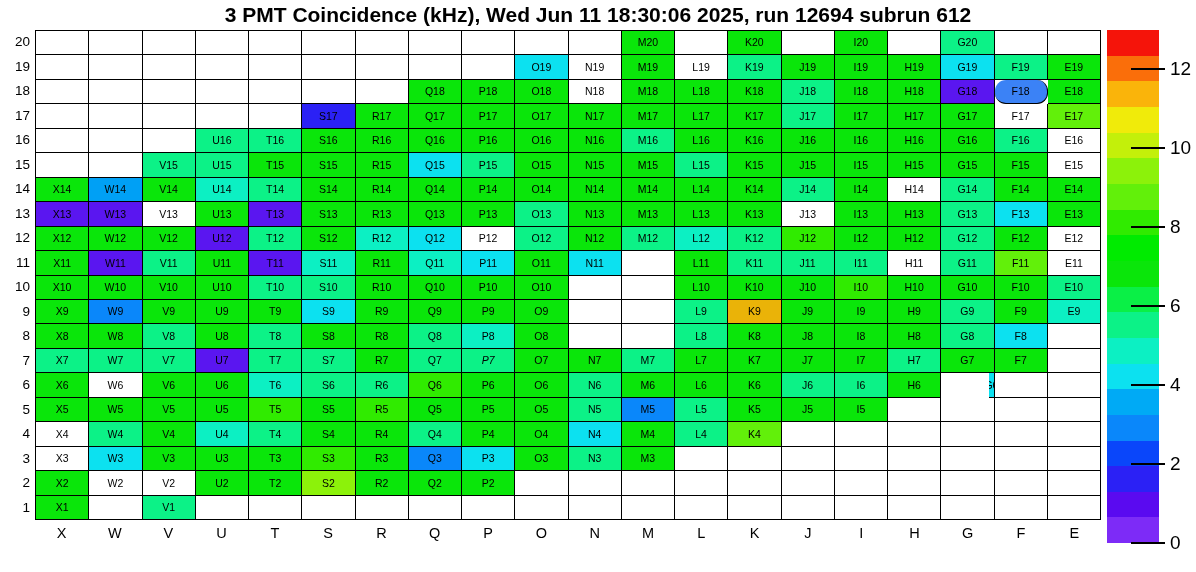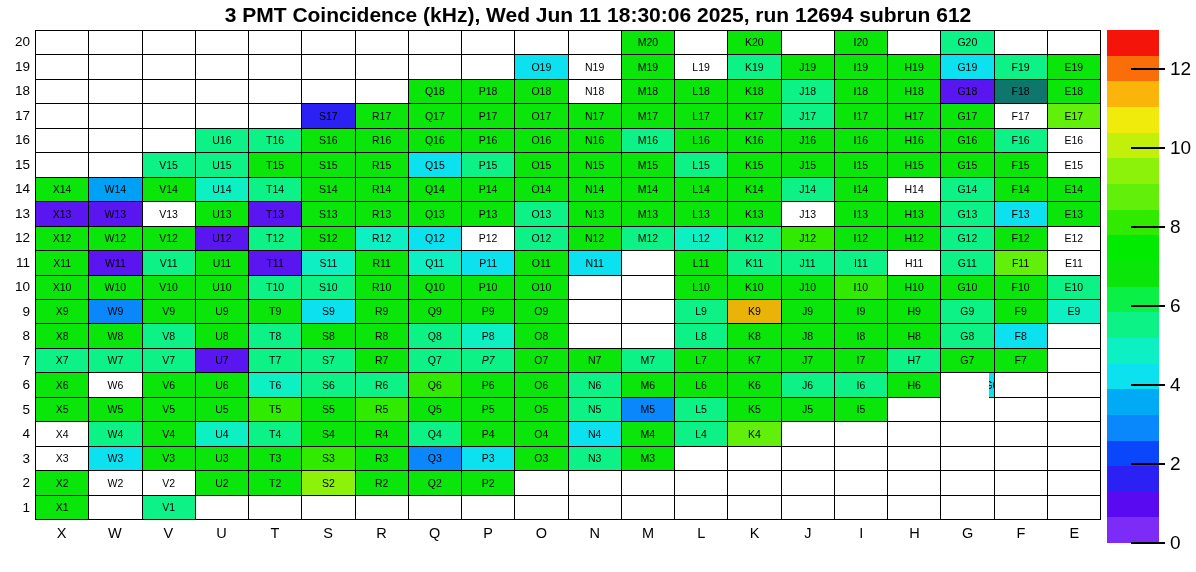--- a/index.html
+++ b/index.html
@@ -93,21 +93,21 @@
       <div class="cell" title="P18 ≈ 7 kHz" style="background: rgb(10, 230, 10);">P18</div>
       <div class="cell" title="O18 ≈ 7 kHz" style="background: rgb(10, 230, 10);">O18</div>
       <div class="cell" title="N18 ≈ 0 kHz" style="background: rgb(255, 255, 255);">N18</div>
       <div class="cell" title="M18 ≈ 7 kHz" style="background: rgb(10, 230, 10);">M18</div>
       <div class="cell" title="L18 ≈ 7 kHz" style="background: rgb(10, 230, 10);">L18</div>
       <div class="cell" title="K18 ≈ 7 kHz" style="background: rgb(10, 230, 10);">K18</div>
       <div class="cell" title="J18 ≈ 5.7 kHz" style="background: rgb(12, 242, 135);">J18</div>
       <div class="cell" title="I18 ≈ 7 kHz" style="background: rgb(10, 230, 10);">I18</div>
       <div class="cell" title="H18 ≈ 7 kHz" style="background: rgb(10, 230, 10);">H18</div>
       <div class="cell" title="G18 ≈ 0.4 kHz" style="background: rgb(90, 22, 240);">G18</div>
-      <div class="cell" title="F18 ≈ 7 kHz" style="background: #0f766e;">F18</div>
+      <div class="cell" title="F18 ≈ 7 kHz" style="background: #3b82f6; border-radius: 11px;">F18</div>
       <div class="cell" title="E18 ≈ 7 kHz" style="background: rgb(10, 230, 10);">E18</div>
       <div class="cell" style="background: rgb(255, 255, 255);"></div>
       <div class="cell" style="background: rgb(255, 255, 255);"></div>
       <div class="cell" style="background: rgb(255, 255, 255);"></div>
       <div class="cell" style="background: rgb(255, 255, 255);"></div>
       <div class="cell" style="background: rgb(255, 255, 255);"></div>
       <div class="cell" title="S17 ≈ 1.7 kHz" style="background: rgb(43, 33, 245);">S17</div>
       <div class="cell" title="R17 ≈ 7 kHz" style="background: rgb(10, 230, 10);">R17</div>
       <div class="cell" title="Q17 ≈ 7 kHz" style="background: rgb(10, 230, 10);">Q17</div>
       <div class="cell" title="P17 ≈ 7 kHz" style="background: rgb(10, 230, 10);">P17</div>

